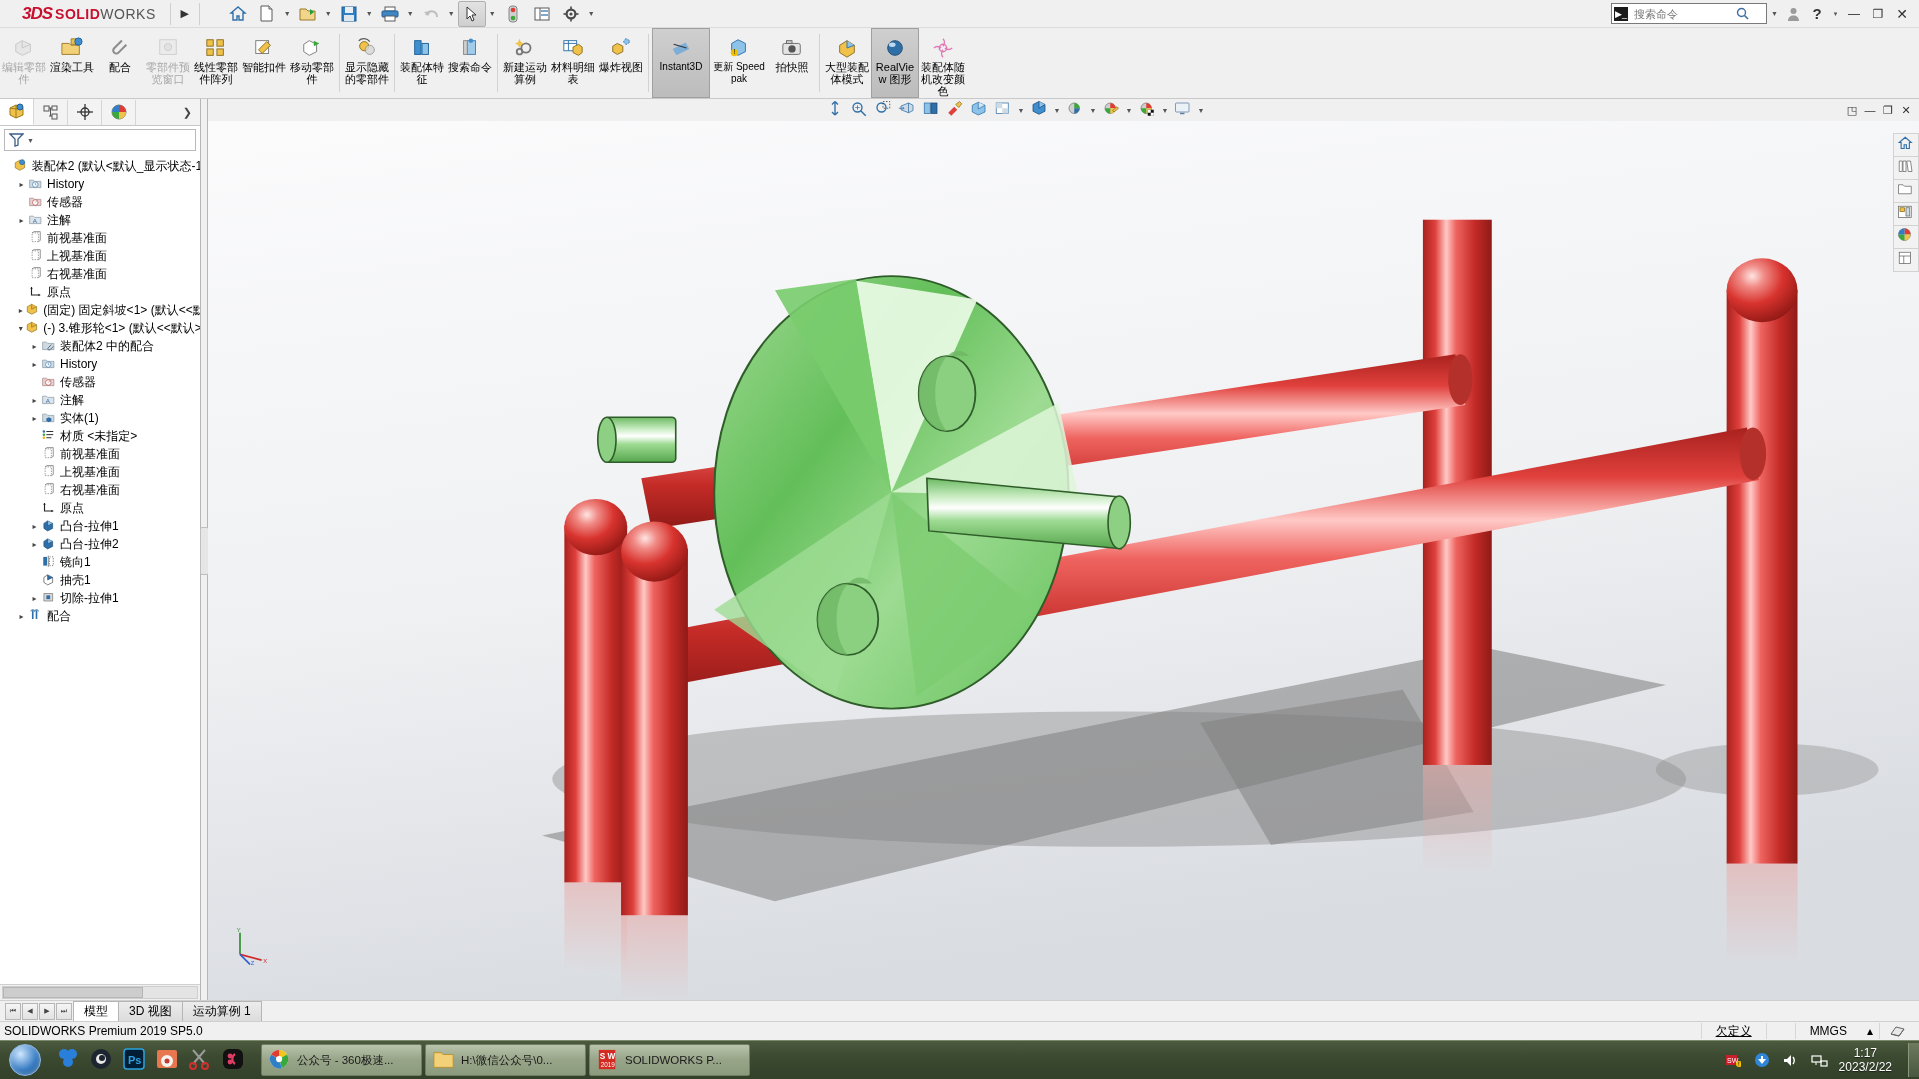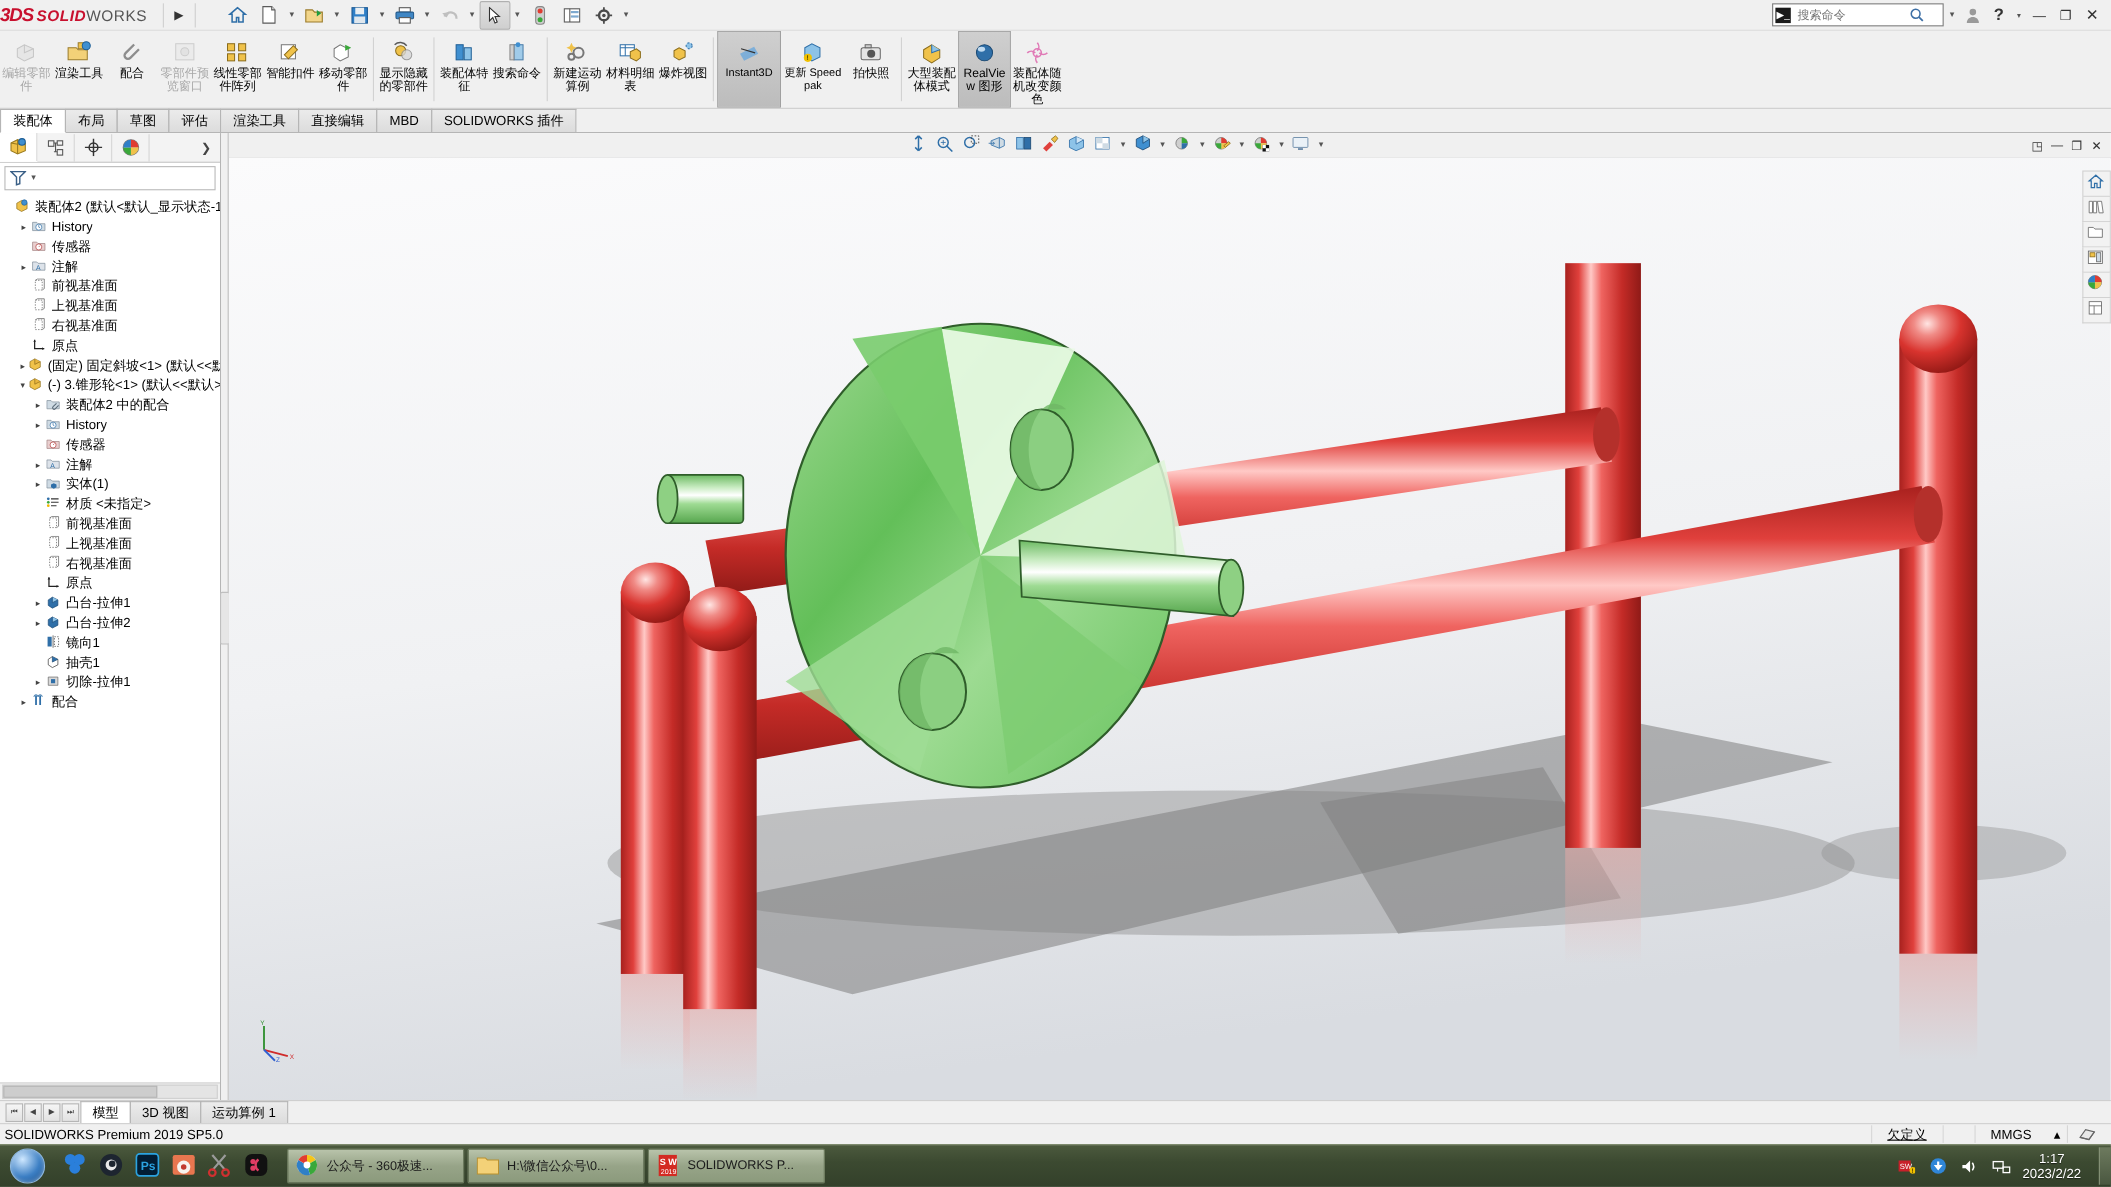--- a/index.html
+++ b/index.html
@@ -7,23 +7,23 @@
     width:1919px;height:1079px;overflow:hidden;
     font-family:"Liberation Sans","DejaVu Sans",sans-serif;
     font-size:12px;color:#000;background:#f0f0f0;
     -webkit-font-smoothing:antialiased;
   }
   .app{position:absolute;inset:0;display:flex;flex-direction:column;background:#f0f0f0;}
 
   
   .titlebar{height:27px;background:#f0f0f0;border-bottom:1px solid #dcdcdc;
     display:flex;align-items:center;position:relative;flex:0 0 auto;}
-  .logo{display:flex;align-items:center;padding:0 8px 0 0;height:100%;}
+  .logo{display:flex;align-items:center;padding:0 8px 0 22px;height:100%;}
   .logo .ds{font-weight:bold;font-size:17px;color:#c8102e;font-style:italic;letter-spacing:-1px;}
-  .logo .sw{font-weight:bold;font-size:14px;color:#c8102e;letter-spacing:0.5px;margin-left:3px;font-style:italic;}
+  .logo .sw{font-weight:bold;font-size:14px;color:#c8102e;letter-spacing:0.5px;margin-left:3px;}
   .logo .sw2{font-weight:normal;font-size:14px;color:#555;letter-spacing:0.5px;}
   .tb-sep{width:1px;height:22px;background:#cfcfcf;margin:0 6px;}
   .tb-arrow{width:16px;height:22px;display:flex;align-items:center;justify-content:center;
     font-size:11px;color:#333;}
   .qat{display:flex;align-items:center;gap:1px;padding-left:18px;}
   .qbtn{width:26px;height:24px;display:flex;align-items:center;justify-content:center;
     border:1px solid transparent;border-radius:2px;}
   .qbtn.sel{border:1px solid #b0b0b0;background:linear-gradient(#e2e2e2,#cfcfcf);}
   .qcaret{width:11px;height:24px;display:flex;align-items:center;justify-content:center;
     font-size:7px;color:#555;}
@@ -470,30 +470,20 @@
                 <circle cx="12" cy="12" r="4"></circle>
                 <path d="M12 2a6 6 0 0 1 0 8M12 22a6 6 0 0 1 0-8M2 12a6 6 0 0 1 8 0M22 12a6 6 0 0 1-8 0"></path>
               </g>
             </svg>
           </div>
           <div class="lbl">装配体随机改变颜色</div>
         </div>
       </div>
     </div>
 
-  <div class="cmdtabs" id="cmdtabs">
-      <div class="ctab active">装配体</div>
-      <div class="ctab">布局</div>
-      <div class="ctab">草图</div>
-      <div class="ctab">评估</div>
-      <div class="ctab">渲染工具</div>
-      <div class="ctab">直接编辑</div>
-      <div class="ctab">MBD</div>
-      <div class="ctab">SOLIDWORKS 插件</div>
-    </div>
 
   <div class="mid">
 
     <div class="fmgr">
       <div class="fm-tabs">
         <div class="fm-tab active">
           <svg width="17" height="17" viewBox="0 0 17 17">
               <path d="M2 5l6-3 7 3v7l-7 3-6-3z" fill="#f0c24a" stroke="#9a7b20"></path>
               <path d="M8 2v4l7 -1" fill="none" stroke="#9a7b20"></path>
               <path d="M2 5l6 1v9" fill="none" stroke="#9a7b20"></path>

